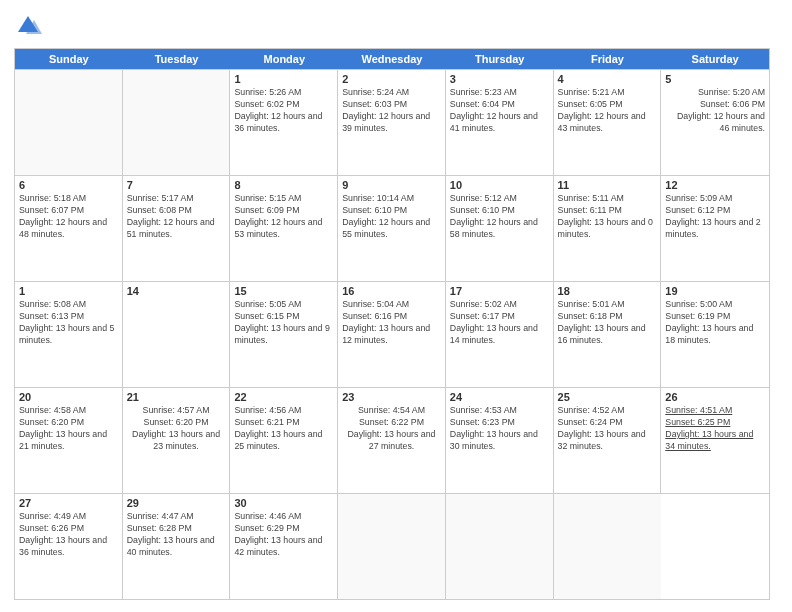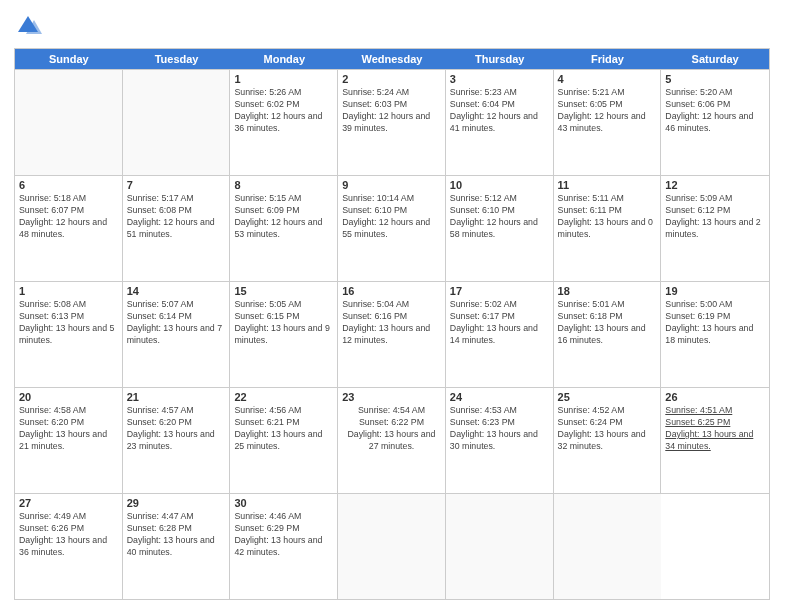--- a/index.html
+++ b/index.html
@@ -170,21 +170,21 @@
 Daylight: 12 hours and 41 minutes.</div>
           </div>
           <div class="cal-cell">
             <div class="day-num">4</div>
             <div class="day-info" style="white-space: pre-line;">Sunrise: 5:21 AM
 Sunset: 6:05 PM
 Daylight: 12 hours and 43 minutes.</div>
           </div>
           <div class="cal-cell">
             <div class="day-num">5</div>
-            <div class="day-info" style="white-space: pre-line;">Sunrise: 5:20 AM
+            <div class="day-info" style="white-space: pre-line; text-align: right;">Sunrise: 5:20 AM
 Sunset: 6:06 PM
 Daylight: 12 hours and 46 minutes.</div>
           </div>
         </div>
         <div class="cal-row">
           <div class="cal-cell">
             <div class="day-num">6</div>
             <div class="day-info" style="white-space: pre-line;">Sunrise: 5:18 AM
 Sunset: 6:07 PM
 Daylight: 12 hours and 48 minutes.</div>
@@ -228,23 +228,20 @@
         </div>
         <div class="cal-row">
           <div class="cal-cell">
             <div class="day-num">1</div>
             <div class="day-info" style="white-space: pre-line;">Sunrise: 5:08 AM
 Sunset: 6:13 PM
 Daylight: 13 hours and 5 minutes.</div>
           </div>
           <div class="cal-cell">
             <div class="day-num">14</div>
-            <div class="day-info" style="white-space: pre-line;">Sunrise: 5:07 AM
-Sunset: 6:14 PM
-Daylight: 13 hours and 7 minutes.</div>
           </div>
           <div class="cal-cell">
             <div class="day-num">15</div>
             <div class="day-info" style="white-space: pre-line;">Sunrise: 5:05 AM
 Sunset: 6:15 PM
 Daylight: 13 hours and 9 minutes.</div>
           </div>
           <div class="cal-cell">
             <div class="day-num">16</div>
             <div class="day-info" style="white-space: pre-line;">Sunrise: 5:04 AM
@@ -272,21 +269,21 @@
         </div>
         <div class="cal-row">
           <div class="cal-cell">
             <div class="day-num">20</div>
             <div class="day-info" style="white-space: pre-line;">Sunrise: 4:58 AM
 Sunset: 6:20 PM
 Daylight: 13 hours and 21 minutes.</div>
           </div>
           <div class="cal-cell">
             <div class="day-num">21</div>
-            <div class="day-info" style="white-space: pre-line;">Sunrise: 4:57 AM
+            <div class="day-info" style="white-space: pre-line; text-align: center;">Sunrise: 4:57 AM
 Sunset: 6:20 PM
 Daylight: 13 hours and 23 minutes.</div>
           </div>
           <div class="cal-cell">
             <div class="day-num">22</div>
             <div class="day-info" style="white-space: pre-line;">Sunrise: 4:56 AM
 Sunset: 6:21 PM
 Daylight: 13 hours and 25 minutes.</div>
           </div>
           <div class="cal-cell">

